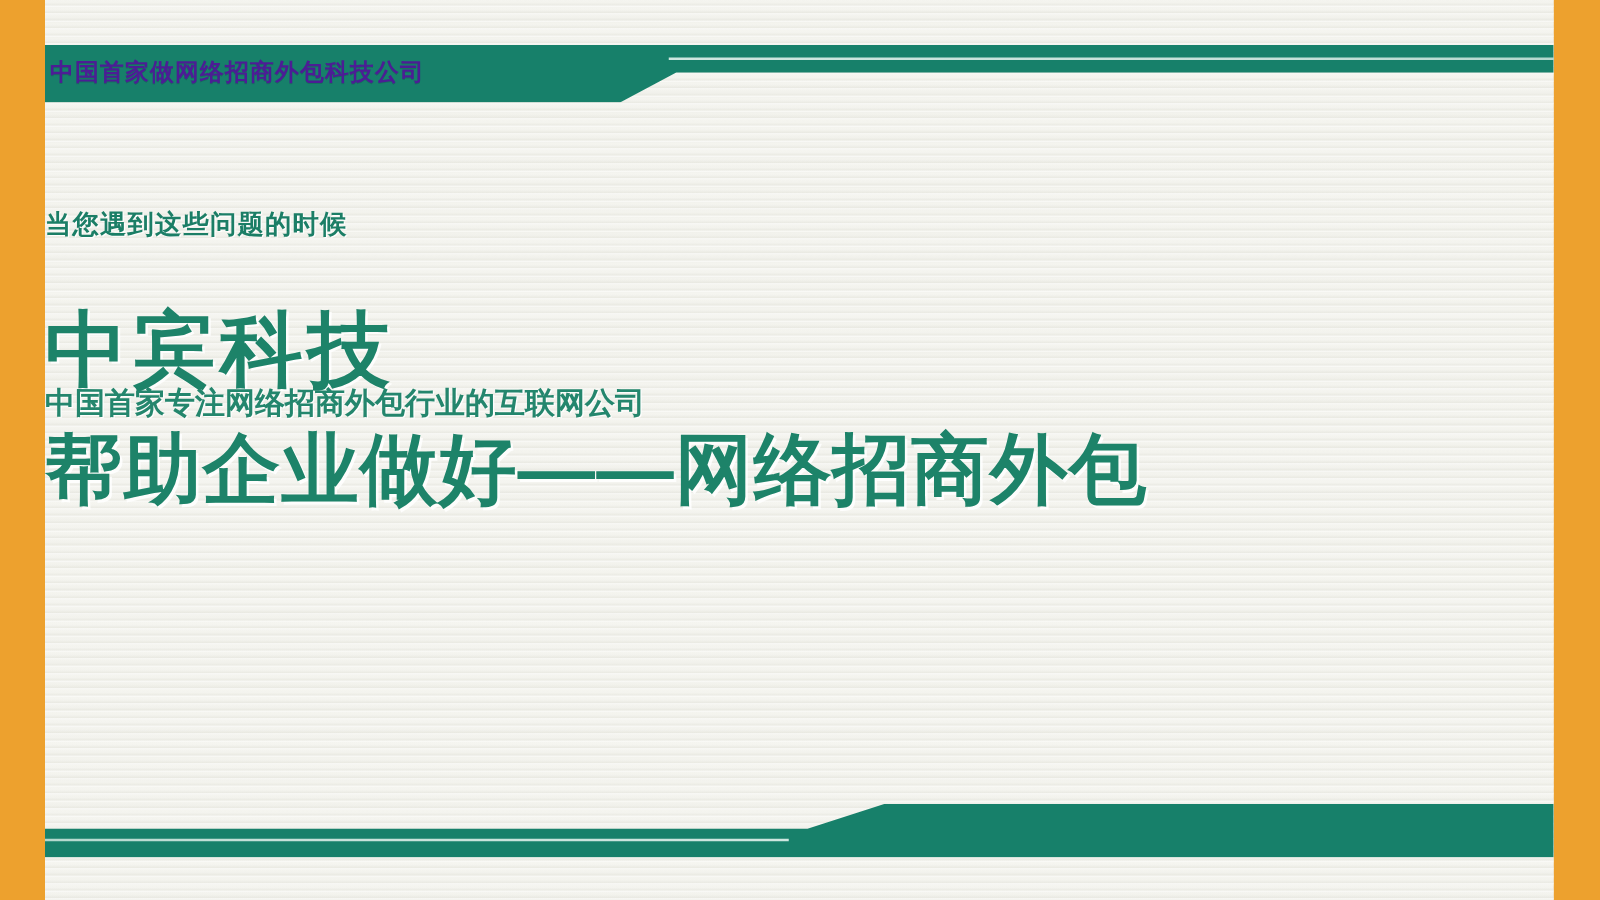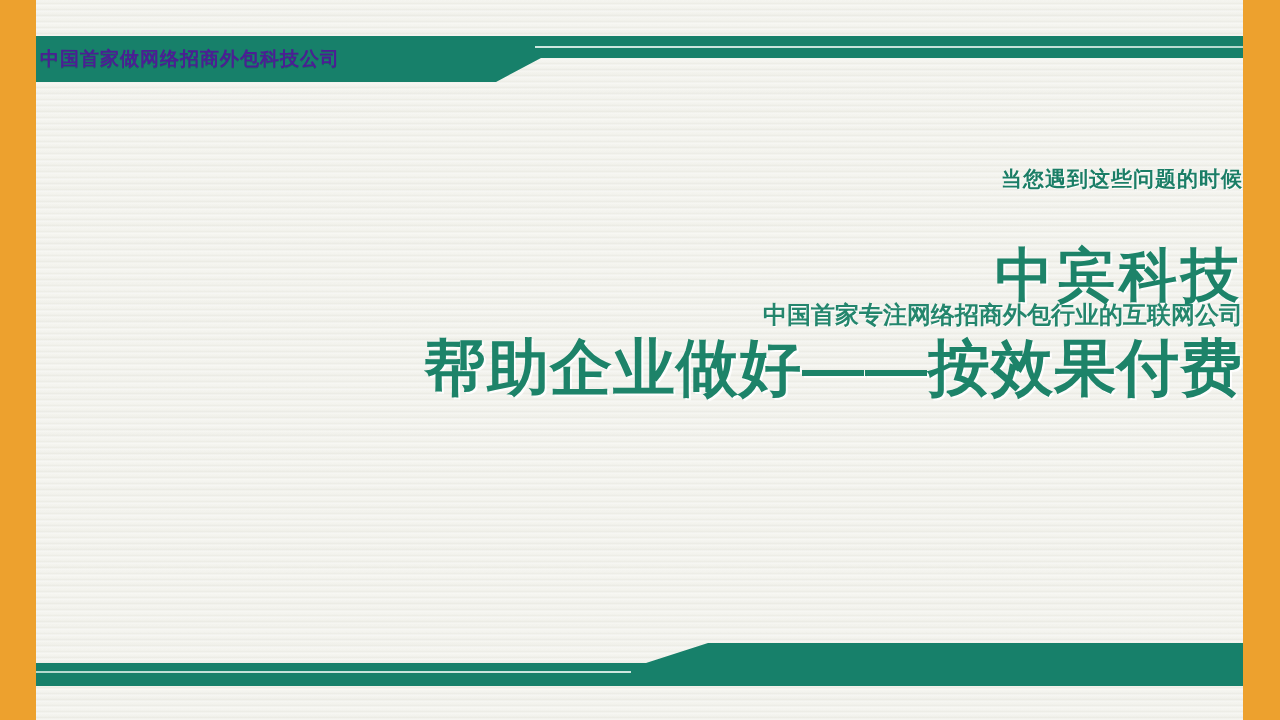--- a/index.html
+++ b/index.html
@@ -126,33 +126,33 @@
     white-space: nowrap;
     text-shadow: 0 1px 0 rgba(0,0,0,.12);
   }
 
   
   .body-copy {
     position: absolute;
     left: 36px;
     top: 120px;
     width: 1207px;
-    text-align: right;
+    text-align: left;
   }
   .eyebrow {
     color: #1b7e66;
     font-size: 21px;
     font-weight: 700;
     letter-spacing: 1px;
     margin: 45px 0 0 0;
     text-shadow: 1px 1px 0 rgba(255,255,255,.9);
   }
   .brand {
     color: #1d8369;
-    font-size: 58px;
+    font-size: 66px;
     font-weight: 700;
     letter-spacing: 4px;
     line-height: 1.05;
     margin: 52px 0 0 0;
     text-shadow: 2px 2px 0 rgba(255,255,255,.85);
   }
   .tagline {
     color: #24866d;
     font-size: 24px;
     font-weight: 700;
@@ -179,19 +179,19 @@
   <div class="canvas"></div>
 
   <div class="header-band"></div>
   <div class="header-hairline"></div>
   <div class="header-title">中国首家做网络招商外包科技公司</div>
 
   <div class="body-copy">
     <p class="eyebrow">当您遇到这些问题的时候</p>
     <p class="brand">中宾科技</p>
     <p class="tagline">中国首家专注网络招商外包行业的互联网公司</p>
-    <p class="headline">帮助企业做好——按效果付费</p>
+    <p class="headline">帮助企业做好——网络招商外包</p>
   </div>
 
   <div class="footer-band"></div>
   <div class="footer-hairline"></div>
 
 </div>
 
 </body></html>

